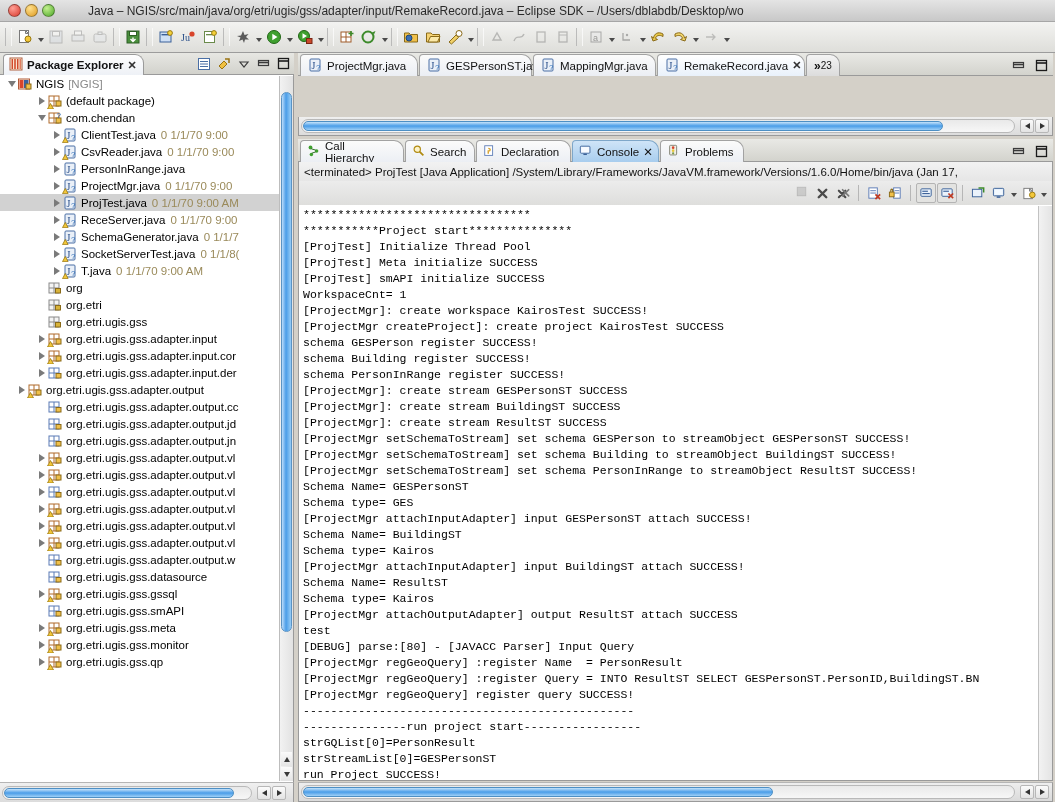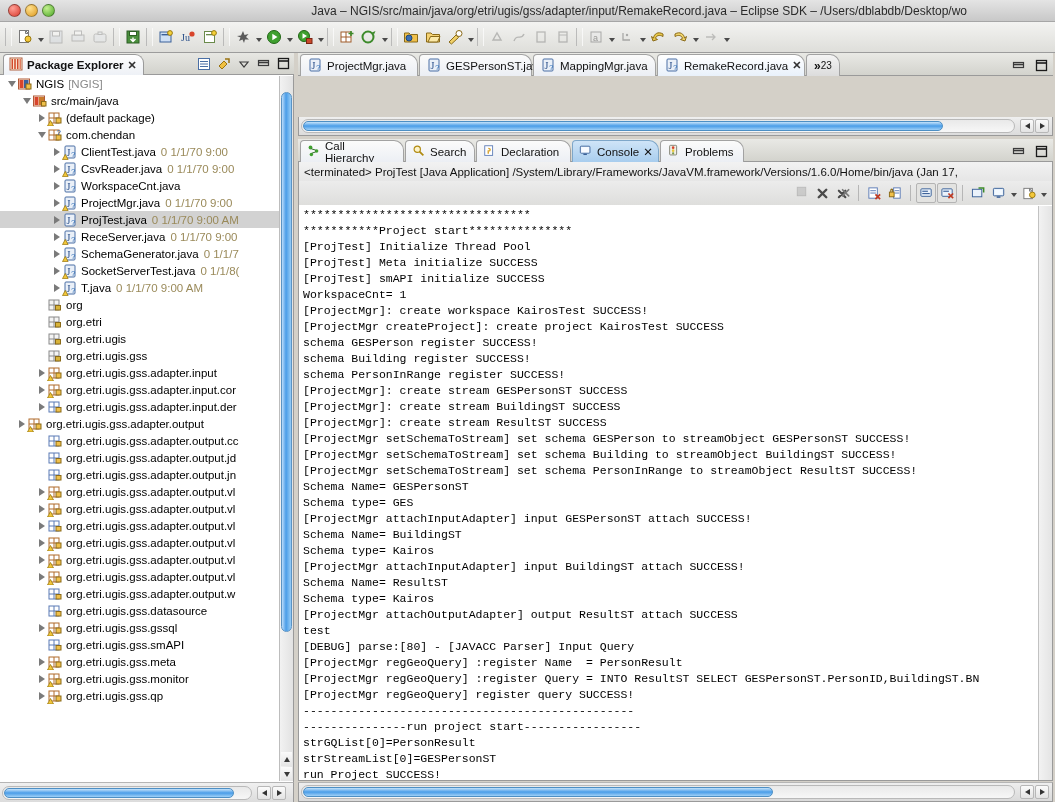--- a/index.html
+++ b/index.html
@@ -22,25 +22,24 @@
     background: linear-gradient(#e4e4e4, #c8c8c8);
     border-bottom: 1px solid #a6a6a6;
     display: flex; align-items: center;
   }
   .traffic { display: flex; gap: 4px; padding-left: 8px; }
   .tl-dot { width: 13px; height: 13px; border-radius: 50%; border: 1px solid rgba(0,0,0,.35); }
   .tl-close  { background: radial-gradient(circle at 35% 30%, #ff9f95, #d8392c); }
   .tl-min    { background: radial-gradient(circle at 35% 30%, #ffe08c, #dd9a21); }
   .tl-zoom   { background: radial-gradient(circle at 35% 30%, #c3f08e, #4ca728); }
   .title-text {
-    position: absolute; left: 0; right: 0; text-align: right;
+    position: absolute; left: 0; right: 0; text-align: left;
     font-size: 12px; color: #2a2a2a; font-weight: 500;
     white-space: nowrap; overflow: hidden;
     padding: 0 88px;
-    margin-left: 40px;
   }
 
   
   .toolbar {
     position: absolute; left: 0; top: 22px; width: 1055px; height: 31px;
     background: linear-gradient(#f3f3f1, #dededa);
     border-bottom: 1px solid #9c9c9c;
     display: flex; align-items: center; padding-left: 3px;
   }
   .tb-sep { width: 7px; height: 18px; margin: 0 2px;
@@ -571,32 +570,20 @@
             </span>
             <span class="ticon"><svg width="16" height="16" viewBox="0 0 16 16">
                 <rect x="1.5" y="3" width="11" height="10" fill="#fdf1e0" stroke="#b05a38"></rect>
                 <rect x="2.5" y="4" width="4" height="8" fill="#d8452c"></rect>
                 <rect x="7" y="4" width="4.5" height="8" fill="#3a5f9e"></rect>
                 <rect x="9" y="8" width="5" height="5" fill="#f0c04a" stroke="#8a6a18"></rect>
               </svg></span>
             <span class="rlabel">NGIS</span>
             <span class="rdim">[NGIS]</span>
           </div>
-          <div class="row" style="padding-left:21px">
-            <span class="twisty open">
-              <i></i>
-            </span>
-            <span class="ticon"><svg width="16" height="16" viewBox="0 0 16 16">
-                <rect x="1.5" y="3" width="11" height="10" fill="#fdf1e0" stroke="#b05a38"></rect>
-                <rect x="2.5" y="4" width="4" height="8" fill="#d8452c"></rect>
-                <rect x="7" y="4" width="5" height="8" fill="#c87a2a"></rect>
-                <rect x="9.5" y="8.5" width="4.5" height="4.5" fill="#f0c04a" stroke="#8a6a18"></rect>
-              </svg></span>
-            <span class="rlabel">src/main/java</span>
-          </div>
           <div class="row" style="padding-left:36px">
             <span class="twisty">
               <i></i>
             </span>
             <span class="ticon"><svg width="16" height="16" viewBox="0 0 16 16">
                 <rect x="2" y="3" width="10" height="10" fill="#fff" stroke="#b06a2a"></rect>
                 <line x1="7" y1="3" x2="7" y2="13" stroke="#b06a2a"></line>
                 <line x1="2" y1="8" x2="12" y2="8" stroke="#b06a2a"></line>
                 <rect x="9" y="8" width="5" height="5" fill="#f0c04a" stroke="#8a6a18"></rect>
                 <path d="M0.5 16 L3.5 10.5 L6.5 16 Z" fill="#f3c73a" stroke="#9a7a10" stroke-width=".8"></path>
@@ -644,21 +631,21 @@
           </div>
           <div class="row" style="padding-left:51px">
             <span class="twisty">
               <i></i>
             </span>
             <span class="ticon"><svg width="16" height="16" viewBox="0 0 16 16">
                 <rect x="3" y="2" width="10" height="12" rx="1" fill="#eaf0f8" stroke="#4a6fa5"></rect>
                 <text x="4.5" y="12" font-size="10" font-family="Liberation Serif, serif" fill="#2a4f8a">J</text>
                 <text x="9" y="13" font-size="8" fill="#2a6ab5">?</text>
               </svg></span>
-            <span class="rlabel">WorkspaceCnt.java</span>
+            <span class="rlabel">PersonInRange.java</span>
           </div>
           <div class="row" style="padding-left:51px">
             <span class="twisty">
               <i></i>
             </span>
             <span class="ticon"><svg width="16" height="16" viewBox="0 0 16 16">
                 <rect x="3" y="2" width="10" height="12" rx="1" fill="#eaf0f8" stroke="#4a6fa5"></rect>
                 <text x="4.5" y="12" font-size="10" font-family="Liberation Serif, serif" fill="#2a4f8a">J</text>
                 <text x="9" y="13" font-size="8" fill="#2a6ab5">?</text>
                 <path d="M0.5 15.6 L3.3 10.4 L6.1 15.6 Z" fill="#f3c73a" stroke="#9a7a10" stroke-width=".8"></path>
@@ -742,30 +729,20 @@
           </div>
           <div class="row" style="padding-left:36px">
             <span class="twisty"></span>
             <span class="ticon"><svg width="16" height="16" viewBox="0 0 16 16">
                 <rect x="2" y="3" width="10" height="10" fill="#f4f4f4" stroke="#8a8a8a"></rect>
                 <line x1="7" y1="3" x2="7" y2="13" stroke="#8a8a8a"></line>
                 <line x1="2" y1="8" x2="12" y2="8" stroke="#8a8a8a"></line>
                 <rect x="8.5" y="8.5" width="5" height="4.5" fill="#d8b33a" stroke="#8a6a18"></rect>
               </svg></span>
             <span class="rlabel">org.etri</span>
-          </div>
-          <div class="row" style="padding-left:36px">
-            <span class="twisty"></span>
-            <span class="ticon"><svg width="16" height="16" viewBox="0 0 16 16">
-                <rect x="2" y="3" width="10" height="10" fill="#f4f4f4" stroke="#8a8a8a"></rect>
-                <line x1="7" y1="3" x2="7" y2="13" stroke="#8a8a8a"></line>
-                <line x1="2" y1="8" x2="12" y2="8" stroke="#8a8a8a"></line>
-                <rect x="8.5" y="8.5" width="5" height="4.5" fill="#d8b33a" stroke="#8a6a18"></rect>
-              </svg></span>
-            <span class="rlabel">org.etri.ugis</span>
           </div>
           <div class="row" style="padding-left:36px">
             <span class="twisty"></span>
             <span class="ticon"><svg width="16" height="16" viewBox="0 0 16 16">
                 <rect x="2" y="3" width="10" height="10" fill="#f4f4f4" stroke="#8a8a8a"></rect>
                 <line x1="7" y1="3" x2="7" y2="13" stroke="#8a8a8a"></line>
                 <line x1="2" y1="8" x2="12" y2="8" stroke="#8a8a8a"></line>
                 <rect x="8.5" y="8.5" width="5" height="4.5" fill="#d8b33a" stroke="#8a6a18"></rect>
               </svg></span>
             <span class="rlabel">org.etri.ugis.gss</span>

